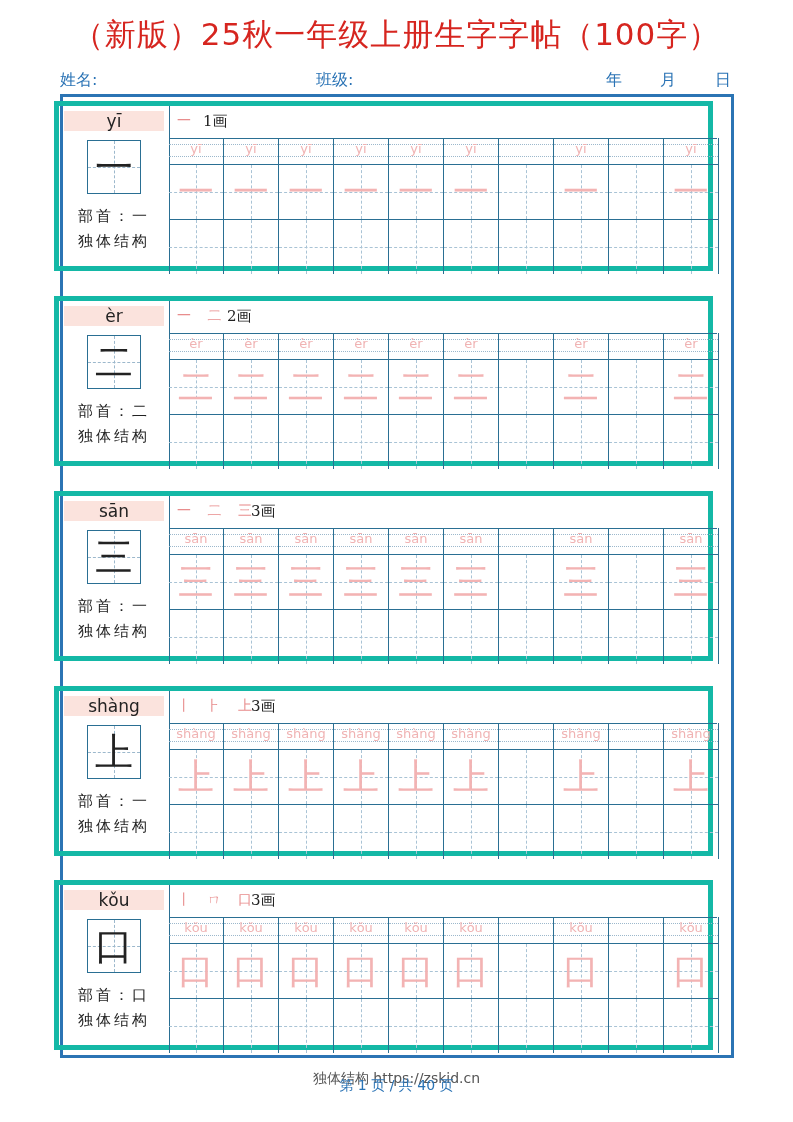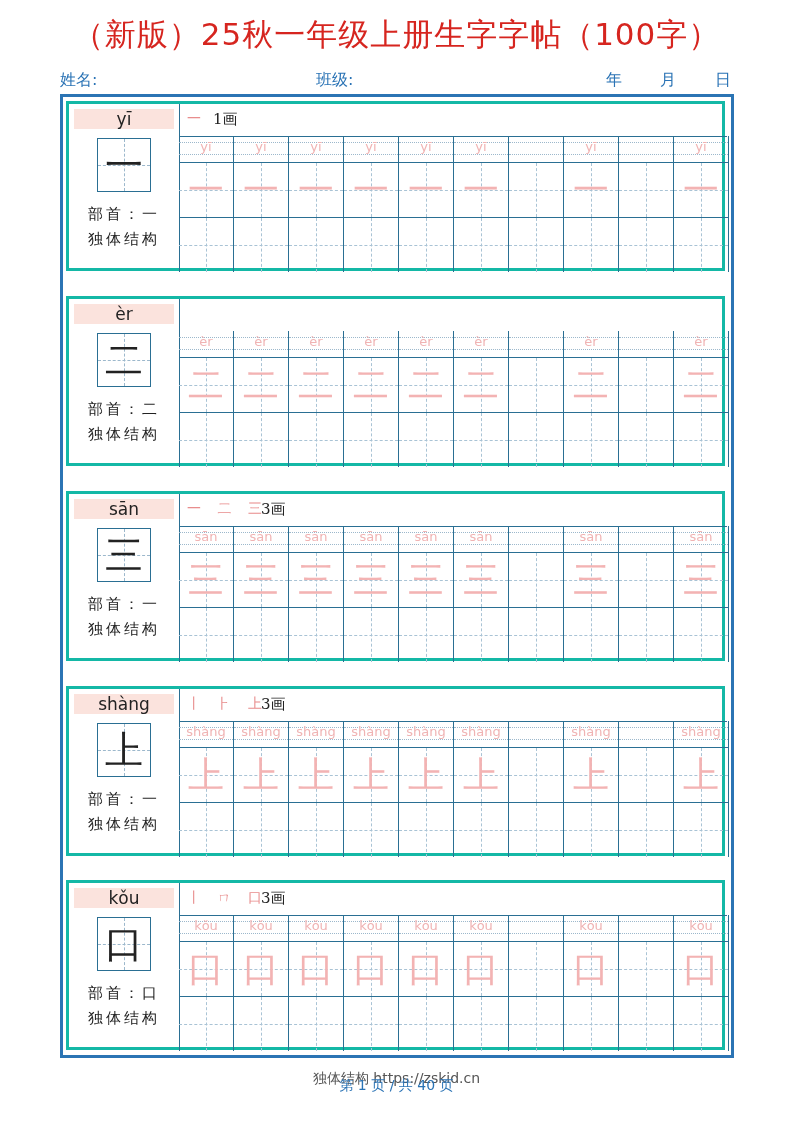--- a/index.html
+++ b/index.html
@@ -1,20 +1,20 @@
 <!DOCTYPE html>
 <html><head>
 <meta charset="utf-8">
 <style>
   html,body{margin:0;padding:0;background:#fff;}
   body{width:793px;height:1122px;position:relative;overflow:hidden;font-family:"DejaVu Sans",sans-serif;}
   .title{position:absolute;left:0;top:14px;width:793px;text-align:center;color:#d6251f;font-size:31px;letter-spacing:1px;font-family:"DejaVu Sans",sans-serif;}
   .info{position:absolute;top:70px;color:#2a73b5;font-size:16px;font-family:"DejaVu Sans",sans-serif;}
   .outer{position:absolute;left:60px;top:94px;width:668px;height:958px;border:3px solid #2b74b4;}
-  .section{position:absolute;left:66px;width:659px;height:170px;border:3px solid #14b8a6;box-sizing:border-box;}
+  .section{position:absolute;left:54px;width:659px;height:170px;border:5px solid #14b8a6;box-sizing:border-box;}
   .left{position:absolute;left:0;top:0;width:110px;height:168px;border-right:1px solid #2a6f93;}
   .py-badge{position:absolute;left:5px;top:5px;width:100px;height:20px;background:#fbe3dd;text-align:center;font-size:17px;line-height:20px;color:#222;}
   .char-box{position:absolute;left:28px;top:34px;width:54px;height:54px;border:1px solid #2a6f93;box-sizing:border-box;}
   .char-box .v{position:absolute;left:26px;top:0;height:100%;border-left:1px dashed #9cb8cc;}
   .char-box .h{position:absolute;top:26px;left:0;width:100%;border-top:1px dashed #9cb8cc;}
   .char-box .c{position:absolute;left:0;top:0;width:100%;height:100%;text-align:center;line-height:52px;font-size:38px;color:#222;font-family:"DejaVu Serif",serif;}
   .bushou,.jiegou{position:absolute;left:0;width:110px;text-align:center;font-size:15px;letter-spacing:3px;color:#222;font-family:"DejaVu Serif",serif;}
   .bushou{top:101px;}
   .jiegou{top:126px;}
   .right{position:absolute;left:110px;top:0;width:548px;height:168px;}
@@ -207,20 +207,24 @@
       <div class="py-badge">èr</div>
       <div class="char-box">
           <div class="v"></div>
           <div class="h"></div>
           <div class="c">二</div>
         </div>
       <div class="bushou">部首：二</div>
       <div class="jiegou">独体结构</div>
     </div>
     <div class="right">
+      <div class="strokes">
+        <span class="seq">一 二</span>
+        <span class="cnt" style="left:58px">2画</span>
+      </div>
       <div class="grid">
           <div class="cell pyrow" style="left:0px">
             <div class="d1"></div>
             <div class="d2"></div>
             <div class="t">èr</div>
           </div>
           <div class="cell charrow" style="left:0px;top:27px">
             <div class="v"></div>
             <div class="h"></div>
             <div class="t">二</div>

